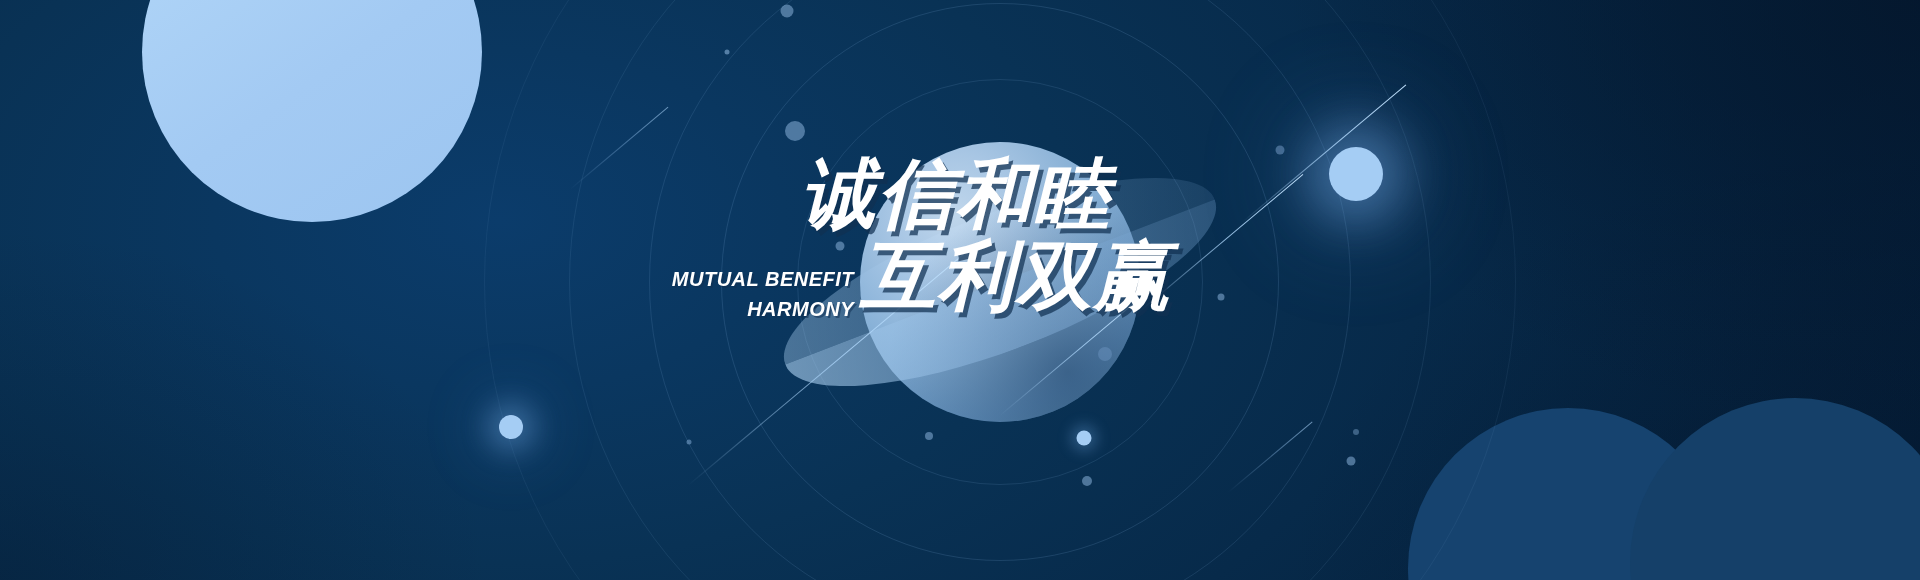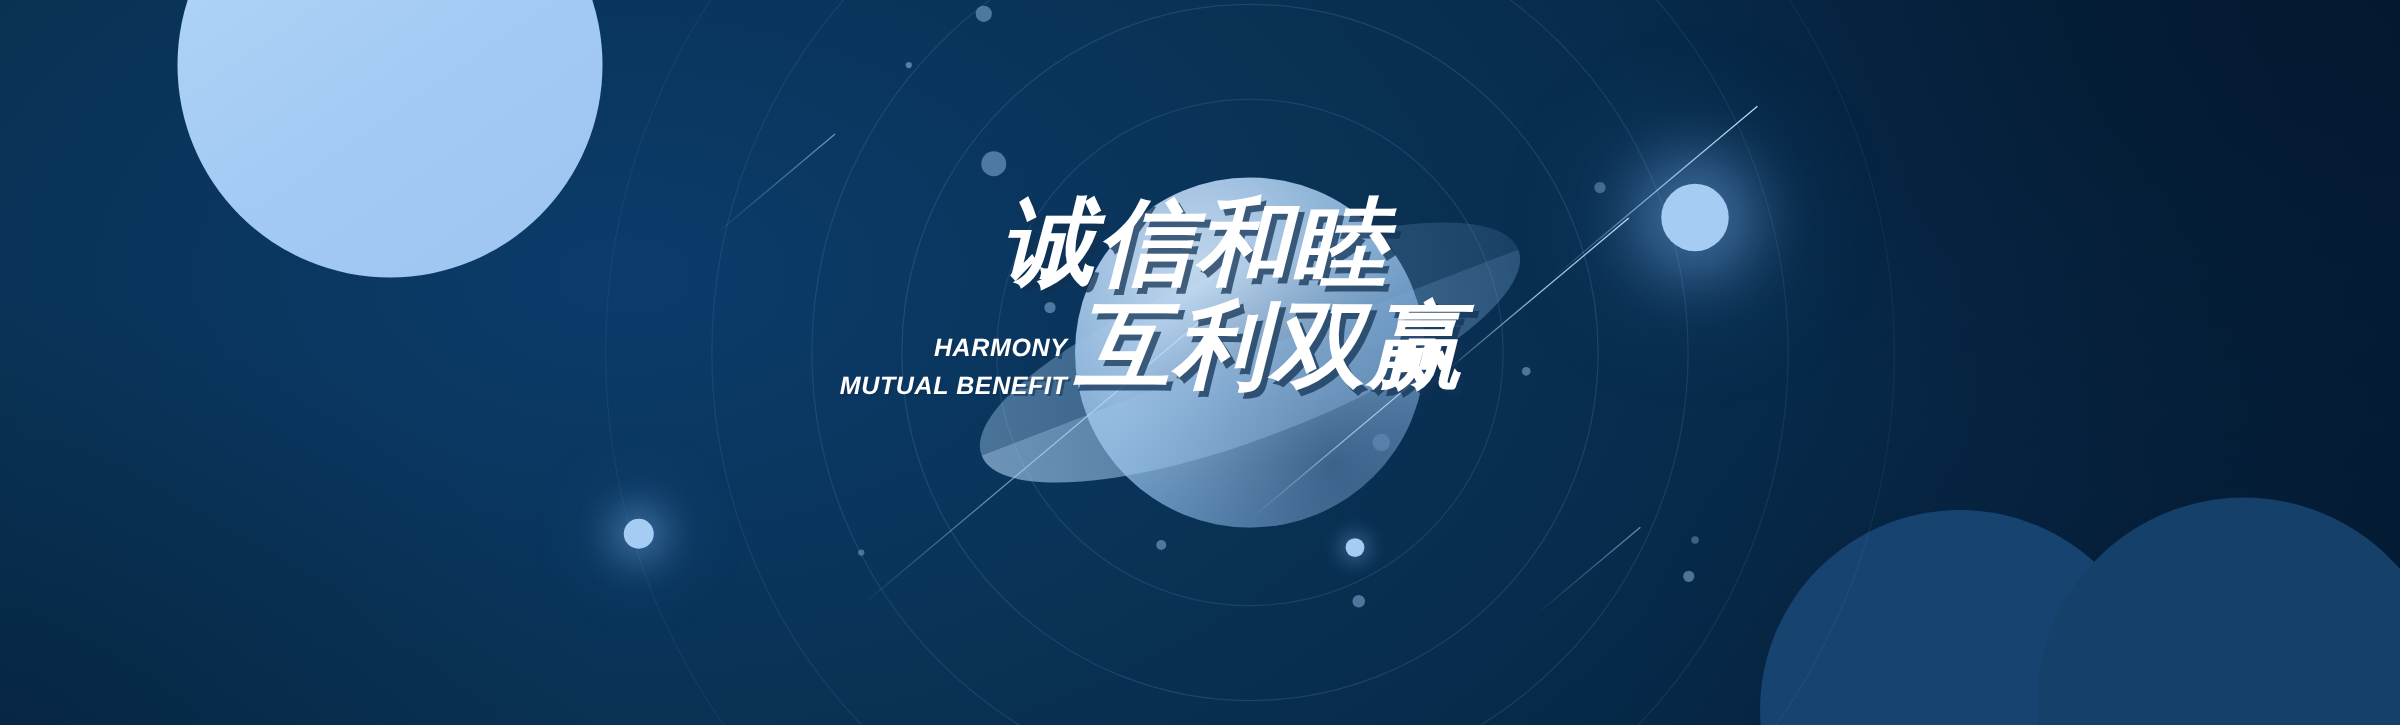--- a/index.html
+++ b/index.html
@@ -240,19 +240,19 @@
   <div class="streak" style="left:1242px; top:222px; width:214px; transform: rotate(-40deg);"></div>
   <div class="streak faint" style="left:1228px; top:492px; width:110px; transform: rotate(-40deg);"></div>
 
   <div class="text-block">
 
     <div class="cn-line l2">互利双赢</div>
 
     <div class="cn-line l1">诚信和睦</div>
 
     <div class="en-block">
+      <div class="en-line">MUTUAL BENEFIT</div>
       <div class="en-line">HARMONY</div>
-      <div class="en-line">MUTUAL BENEFIT</div>
     </div>
 
   </div>
 
 </div>
 
 </body></html>

